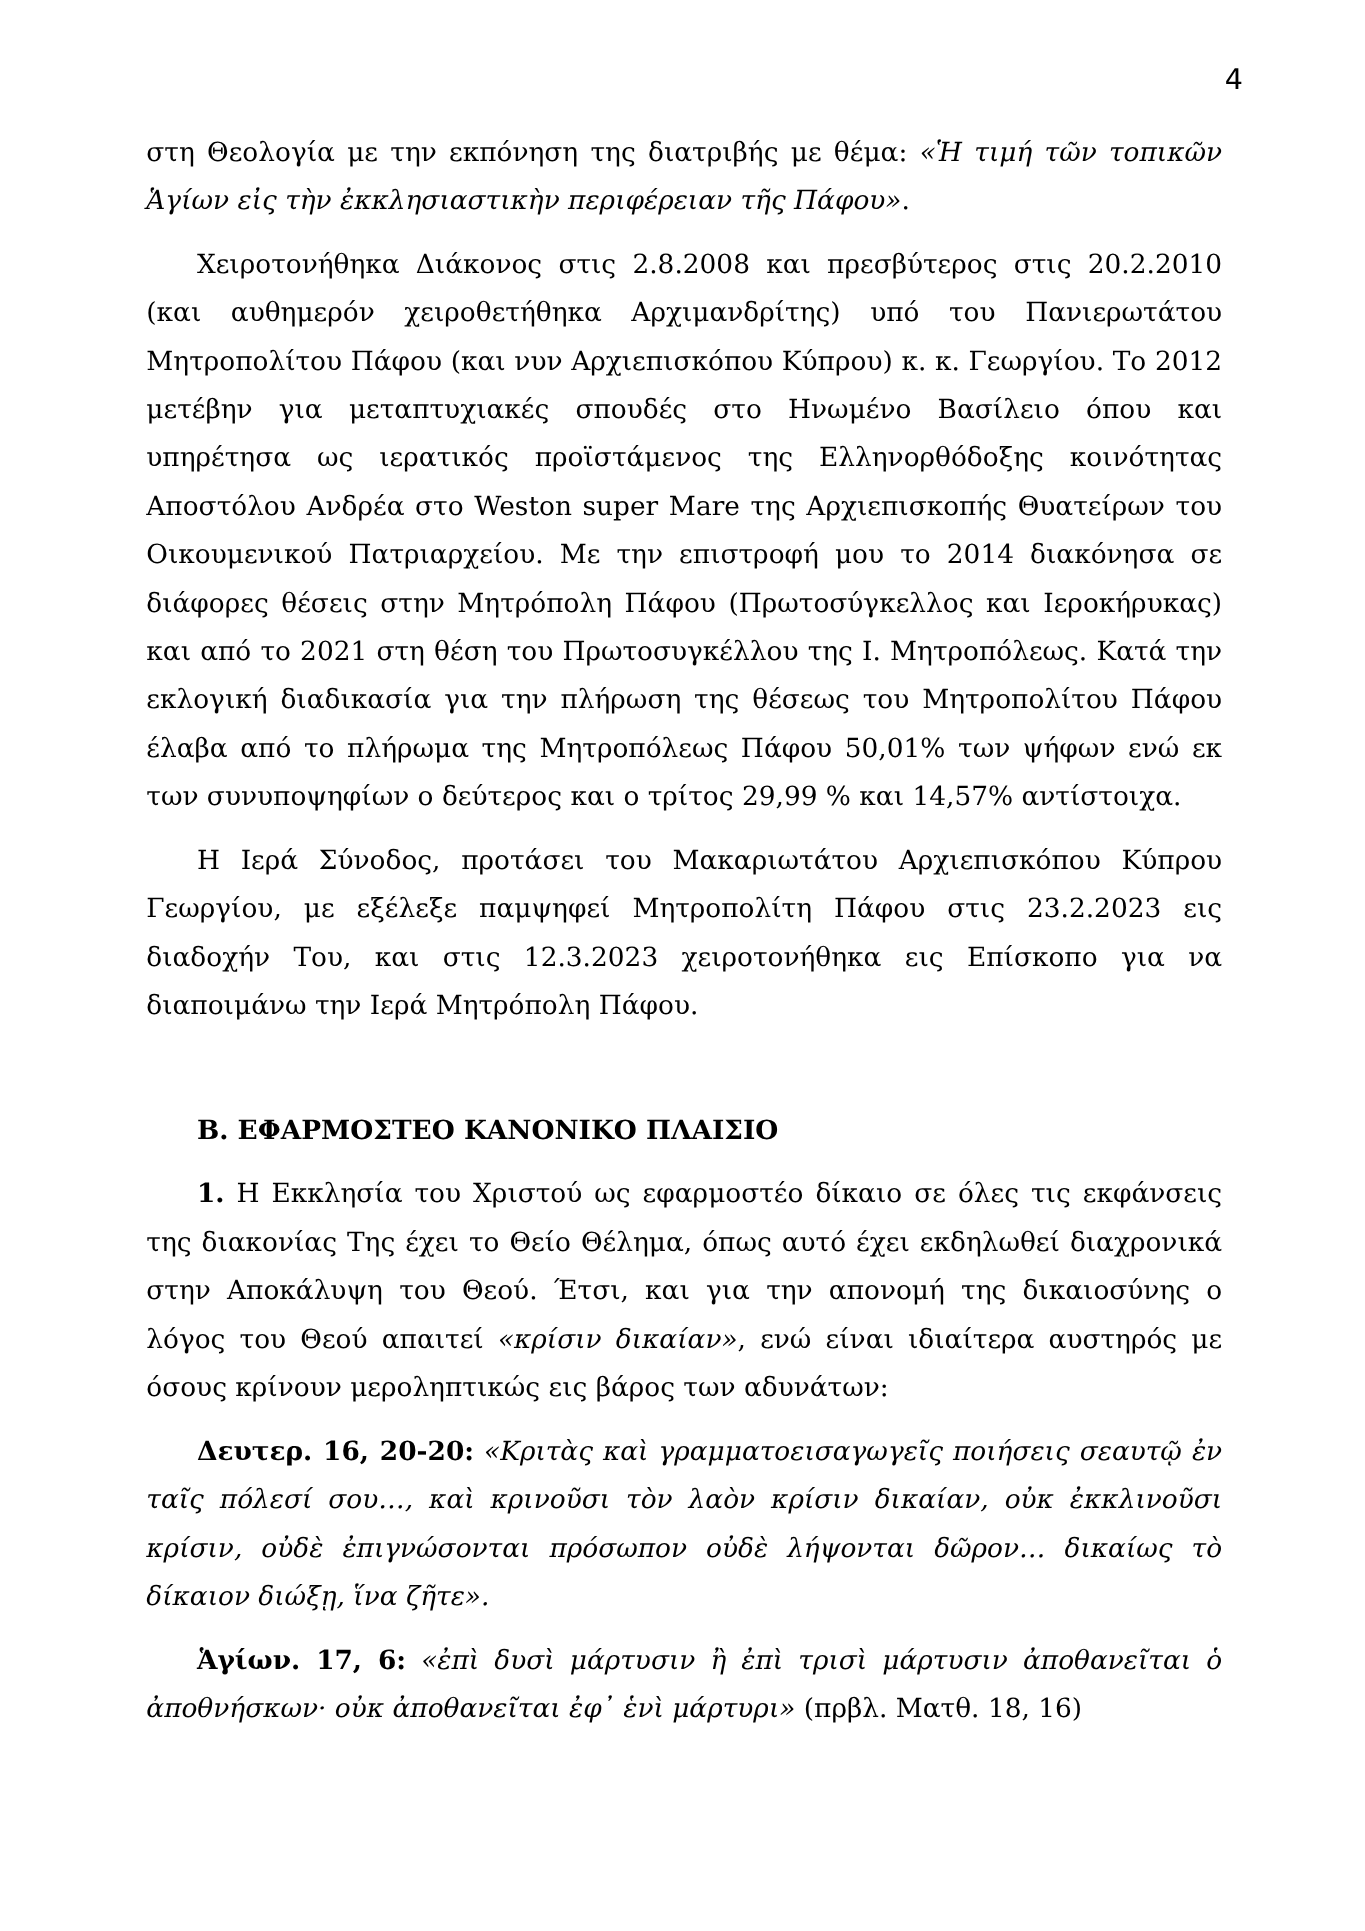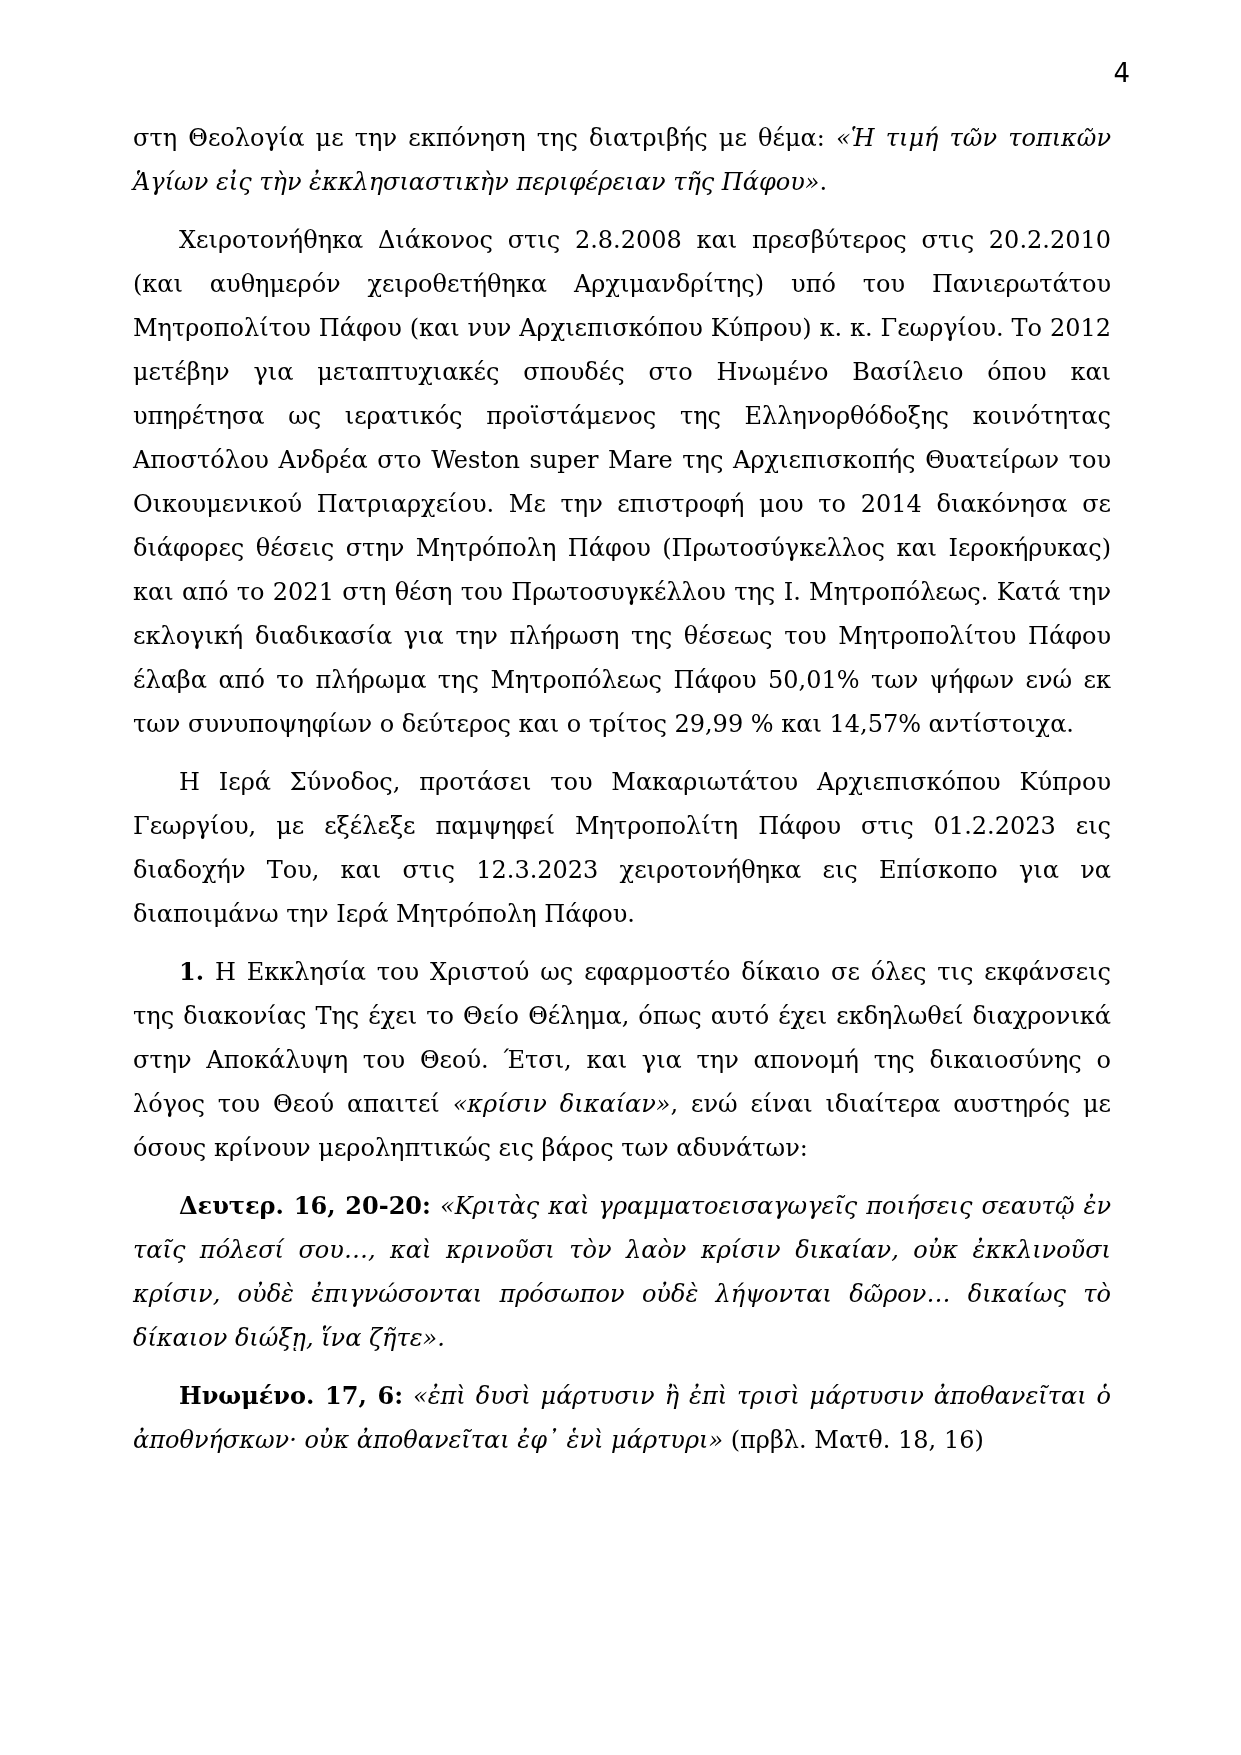--- a/index.html
+++ b/index.html
@@ -56,18 +56,19 @@
   .seg-bold   { font-weight: bold; }
 </style>
 </head>
 <body>
 
 <div class="page">
   <div class="page-number">4</div>
   <main class="content">
       <p class="body-para no-indent"><span class="seg-normal">στη Θεολογία με την εκπόνηση της διατριβής με θέμα: </span><span class="seg-italic">«Ἡ τιμή τῶν τοπικῶν Ἁγίων εἰς τὴν ἐκκλησιαστικὴν περιφέρειαν τῆς Πάφου»</span><span class="seg-normal">.</span></p>
       <p class="body-para"><span class="seg-normal">Χειροτονήθηκα Διάκονος στις 2.8.2008 και πρεσβύτερος στις 20.2.2010 (και αυθημερόν χειροθετήθηκα Αρχιμανδρίτης) υπό του Πανιερωτάτου Μητροπολίτου Πάφου (και νυν Αρχιεπισκόπου Κύπρου) κ. κ. Γεωργίου. Το 2012 μετέβην για μεταπτυχιακές σπουδές στο Ηνωμένο Βασίλειο όπου και υπηρέτησα ως ιερατικός προϊστάμενος της Ελληνορθόδοξης κοινότητας Αποστόλου Ανδρέα στο Weston super Mare της Αρχιεπισκοπής Θυατείρων του Οικουμενικού Πατριαρχείου. Με την επιστροφή μου το 2014 διακόνησα σε διάφορες θέσεις στην Μητρόπολη Πάφου (Πρωτοσύγκελλος και Ιεροκήρυκας) και από το 2021 στη θέση του Πρωτοσυγκέλλου της Ι. Μητροπόλεως. Κατά την εκλογική διαδικασία για την πλήρωση της θέσεως του Μητροπολίτου Πάφου έλαβα από το πλήρωμα της Μητροπόλεως Πάφου 50,01% των ψήφων ενώ εκ των συνυποψηφίων ο δεύτερος και ο τρίτος 29,99 % και 14,57% αντίστοιχα.</span></p>
-      <p class="body-para"><span class="seg-normal">Η Ιερά Σύνοδος, προτάσει του Μακαριωτάτου Αρχιεπισκόπου Κύπρου Γεωργίου, με εξέλεξε παμψηφεί Μητροπολίτη Πάφου στις 01.2.2023 εις διαδοχήν Του, και στις 12.3.2023 χειροτονήθηκα εις Επίσκοπο για να διαποιμάνω την Ιερά Μητρόπολη Πάφου.</span></p>
+      <p class="body-para"><span class="seg-normal">Η Ιερά Σύνοδος, προτάσει του Μακαριωτάτου Αρχιεπισκόπου Κύπρου Γεωργίου, με εξέλεξε παμψηφεί Μητροπολίτη Πάφου στις 23.2.2023 εις διαδοχήν Του, και στις 12.3.2023 χειροτονήθηκα εις Επίσκοπο για να διαποιμάνω την Ιερά Μητρόπολη Πάφου.</span></p>
+      <h2 class="section-heading"><span class="seg-bold">Β. ΕΦΑΡΜΟΣΤΕΟ ΚΑΝΟΝΙΚΟ ΠΛΑΙΣΙΟ</span></h2>
       <p class="body-para"><span class="seg-bold">1.</span><span class="seg-normal"> Η Εκκλησία του Χριστού ως εφαρμοστέο δίκαιο σε όλες τις εκφάνσεις της διακονίας Της έχει το Θείο Θέλημα, όπως αυτό έχει εκδηλωθεί διαχρονικά στην Αποκάλυψη του Θεού. Έτσι, και για την απονομή της δικαιοσύνης ο λόγος του Θεού απαιτεί </span><span class="seg-italic">«κρίσιν δικαίαν»</span><span class="seg-normal">, ενώ είναι ιδιαίτερα αυστηρός με όσους κρίνουν μεροληπτικώς εις βάρος των αδυνάτων:</span></p>
       <p class="body-para"><span class="seg-bold">Δευτερ. 16, 20-20:</span><span class="seg-italic"> «Κριτὰς καὶ γραμματοεισαγωγεῖς ποιήσεις σεαυτῷ ἐν ταῖς πόλεσί σου…, καὶ κρινοῦσι τὸν λαὸν κρίσιν δικαίαν, οὐκ ἐκκλινοῦσι κρίσιν, οὐδὲ ἐπιγνώσονται πρόσωπον οὐδὲ λήψονται δῶρον… δικαίως τὸ δίκαιον διώξῃ, ἵνα ζῆτε».</span></p>
-      <p class="body-para"><span class="seg-bold">Ηνωμένο. 17, 6:</span><span class="seg-italic"> «ἐπὶ δυσὶ μάρτυσιν ἢ ἐπὶ τρισὶ μάρτυσιν ἀποθανεῖται ὁ ἀποθνήσκων· οὐκ ἀποθανεῖται ἐφ᾽ ἑνὶ μάρτυρι»</span><span class="seg-normal"> (πρβλ. Ματθ. 18, 16)</span></p>
+      <p class="body-para"><span class="seg-bold">Ἁγίων. 17, 6:</span><span class="seg-italic"> «ἐπὶ δυσὶ μάρτυσιν ἢ ἐπὶ τρισὶ μάρτυσιν ἀποθανεῖται ὁ ἀποθνήσκων· οὐκ ἀποθανεῖται ἐφ᾽ ἑνὶ μάρτυρι»</span><span class="seg-normal"> (πρβλ. Ματθ. 18, 16)</span></p>
     </main>
 </div>
 
 </body></html>

